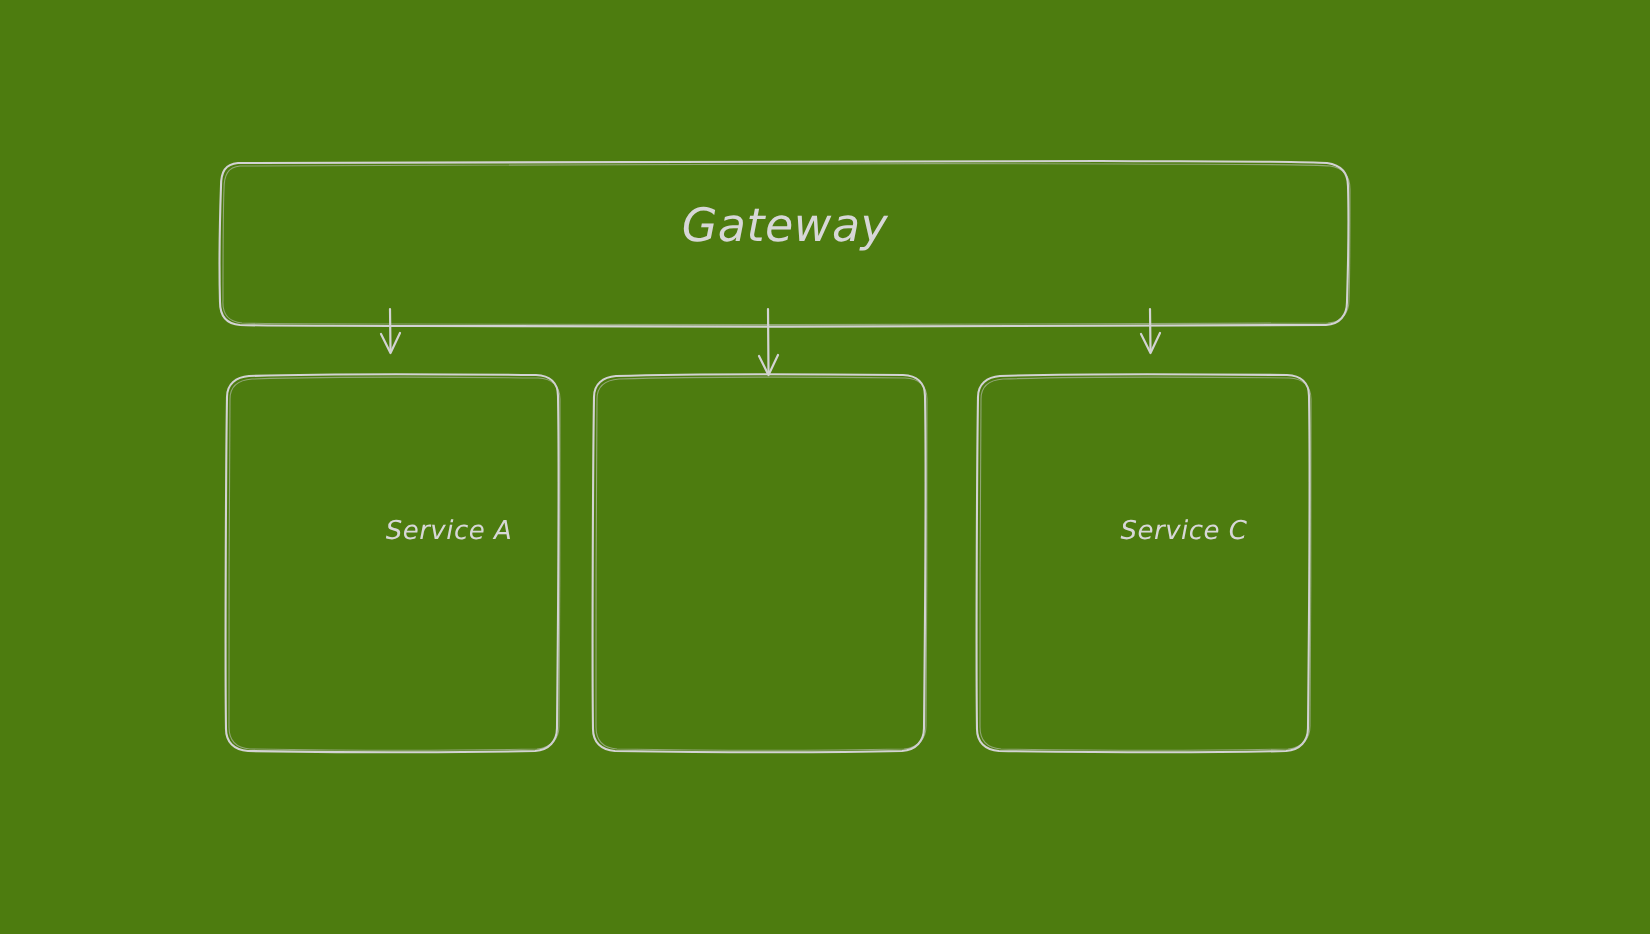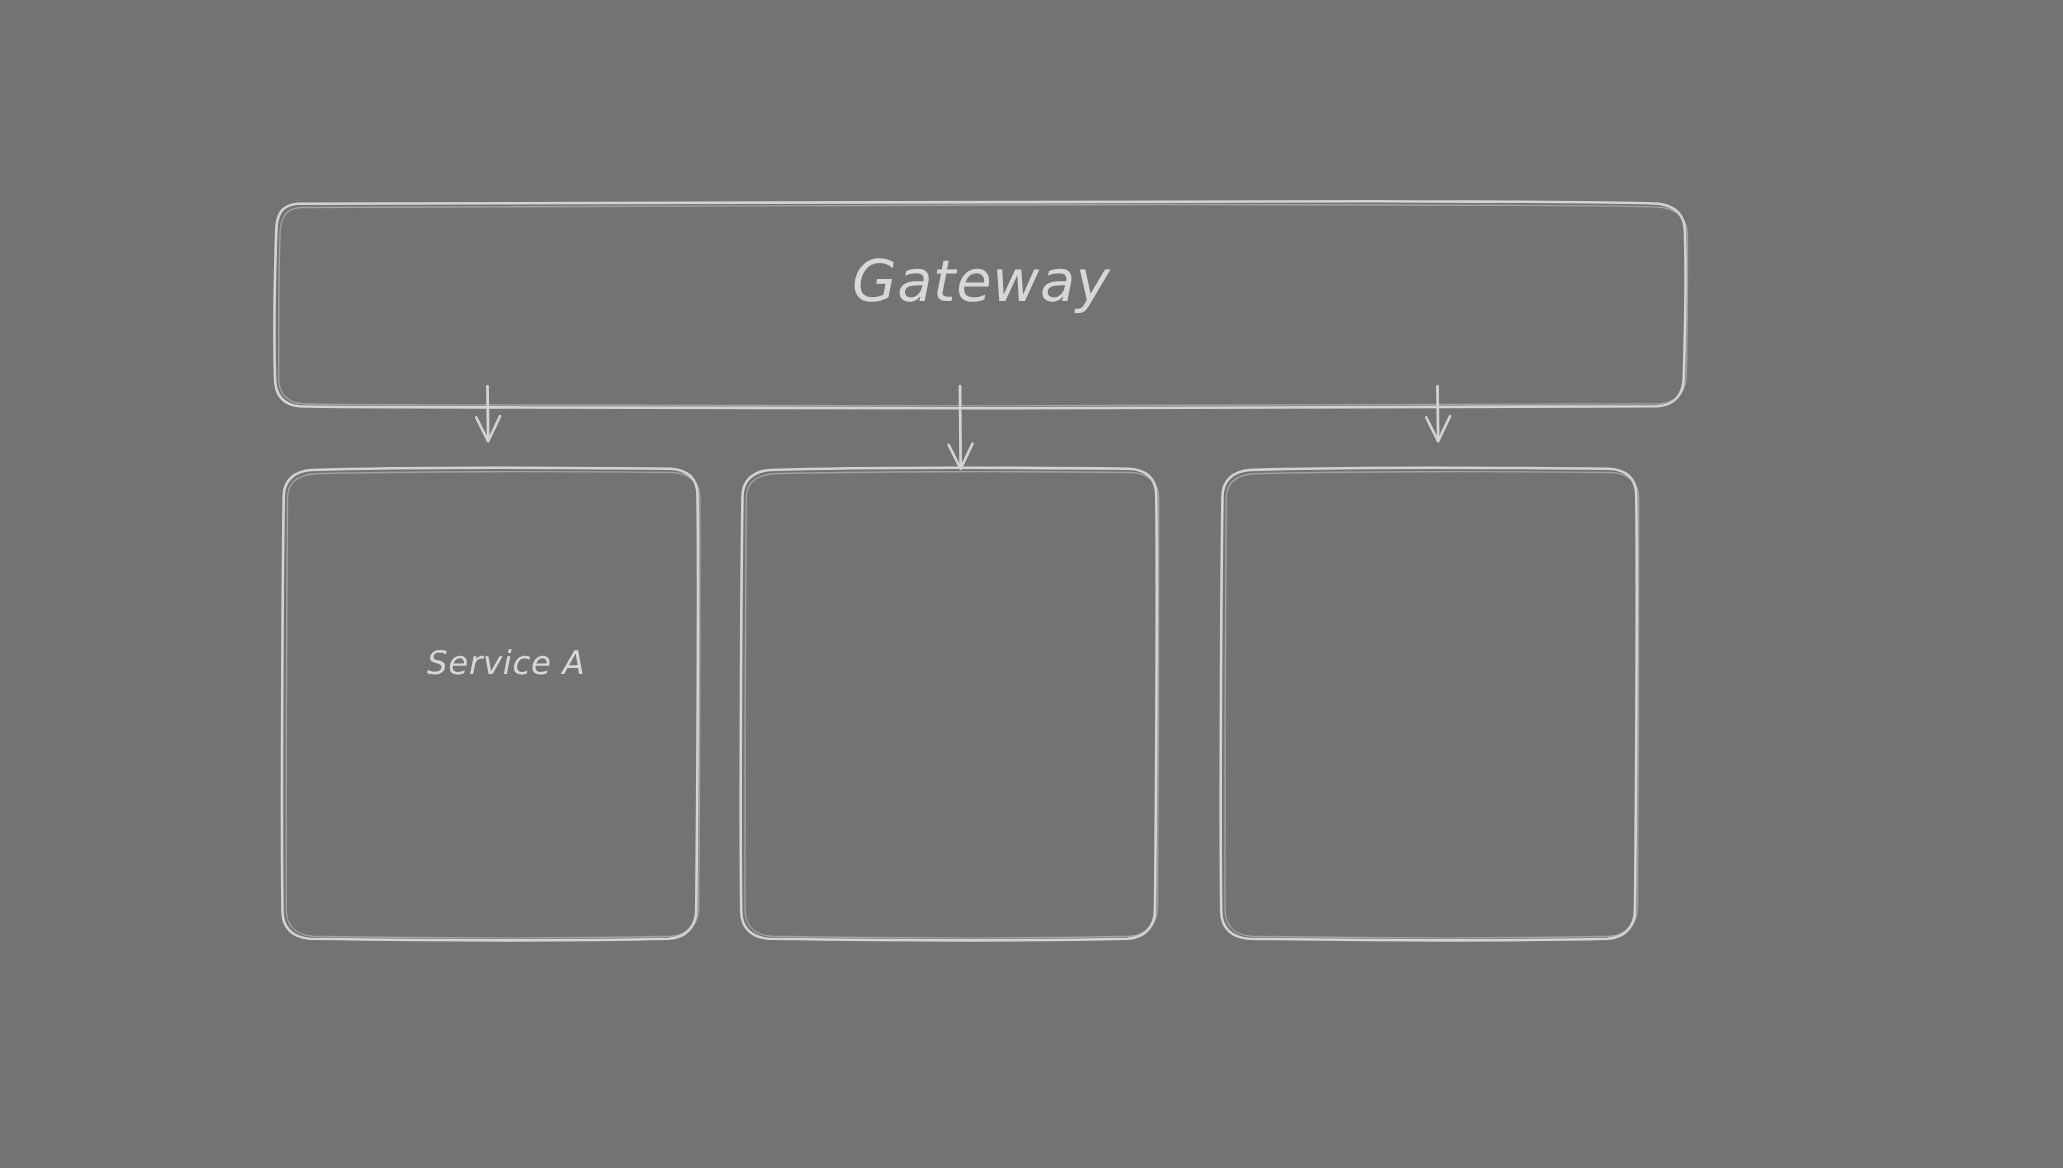--- a/index.html
+++ b/index.html
@@ -11,21 +11,21 @@
     height: 934px;
     overflow: hidden;
   }
   body {
     font-family: "DejaVu Sans", sans-serif;
   }
   #canvas {
     position: relative;
     width: 1650px;
     height: 934px;
-    background: #737373;
+    background: #4d7c0f;
   }
   #diagram-svg {
     position: absolute;
     left: 0;
     top: 0;
     width: 1650px;
     height: 934px;
     display: block;
   }
   .node-label {
@@ -43,20 +43,21 @@
     font-size: 46px;
     font-weight: 400;
     left: 220px;
     top: 198px;
     width: 1130px;
   }
   .service-label {
     font-size: 26px;
     font-weight: 400;
     top: 516px;
+    padding-left: 44px;
   }
   #label-service-a { left: 225px; width: 360px; }
   #label-service-b { left: 592px; width: 360px; }
   #label-service-c { left: 960px; width: 360px; }
 </style>
 </head>
 <body>
 
 <div id="canvas">
 
@@ -165,14 +166,15 @@
                C 981 386, 990 380, 1003 379 Z" fill="none" stroke="#c8c8c8" stroke-width="1.1" stroke-linecap="round" stroke-linejoin="round" opacity="0.55"></path>
     </g>
 
   </svg>
 
   <div class="node-label gateway-label">Gateway</div>
 
   <div class="node-label service-label" id="label-service-a">Service A</div>
 
 
+  <div class="node-label service-label" id="label-service-c">Service C</div>
 
 </div>
 
 </body></html>

